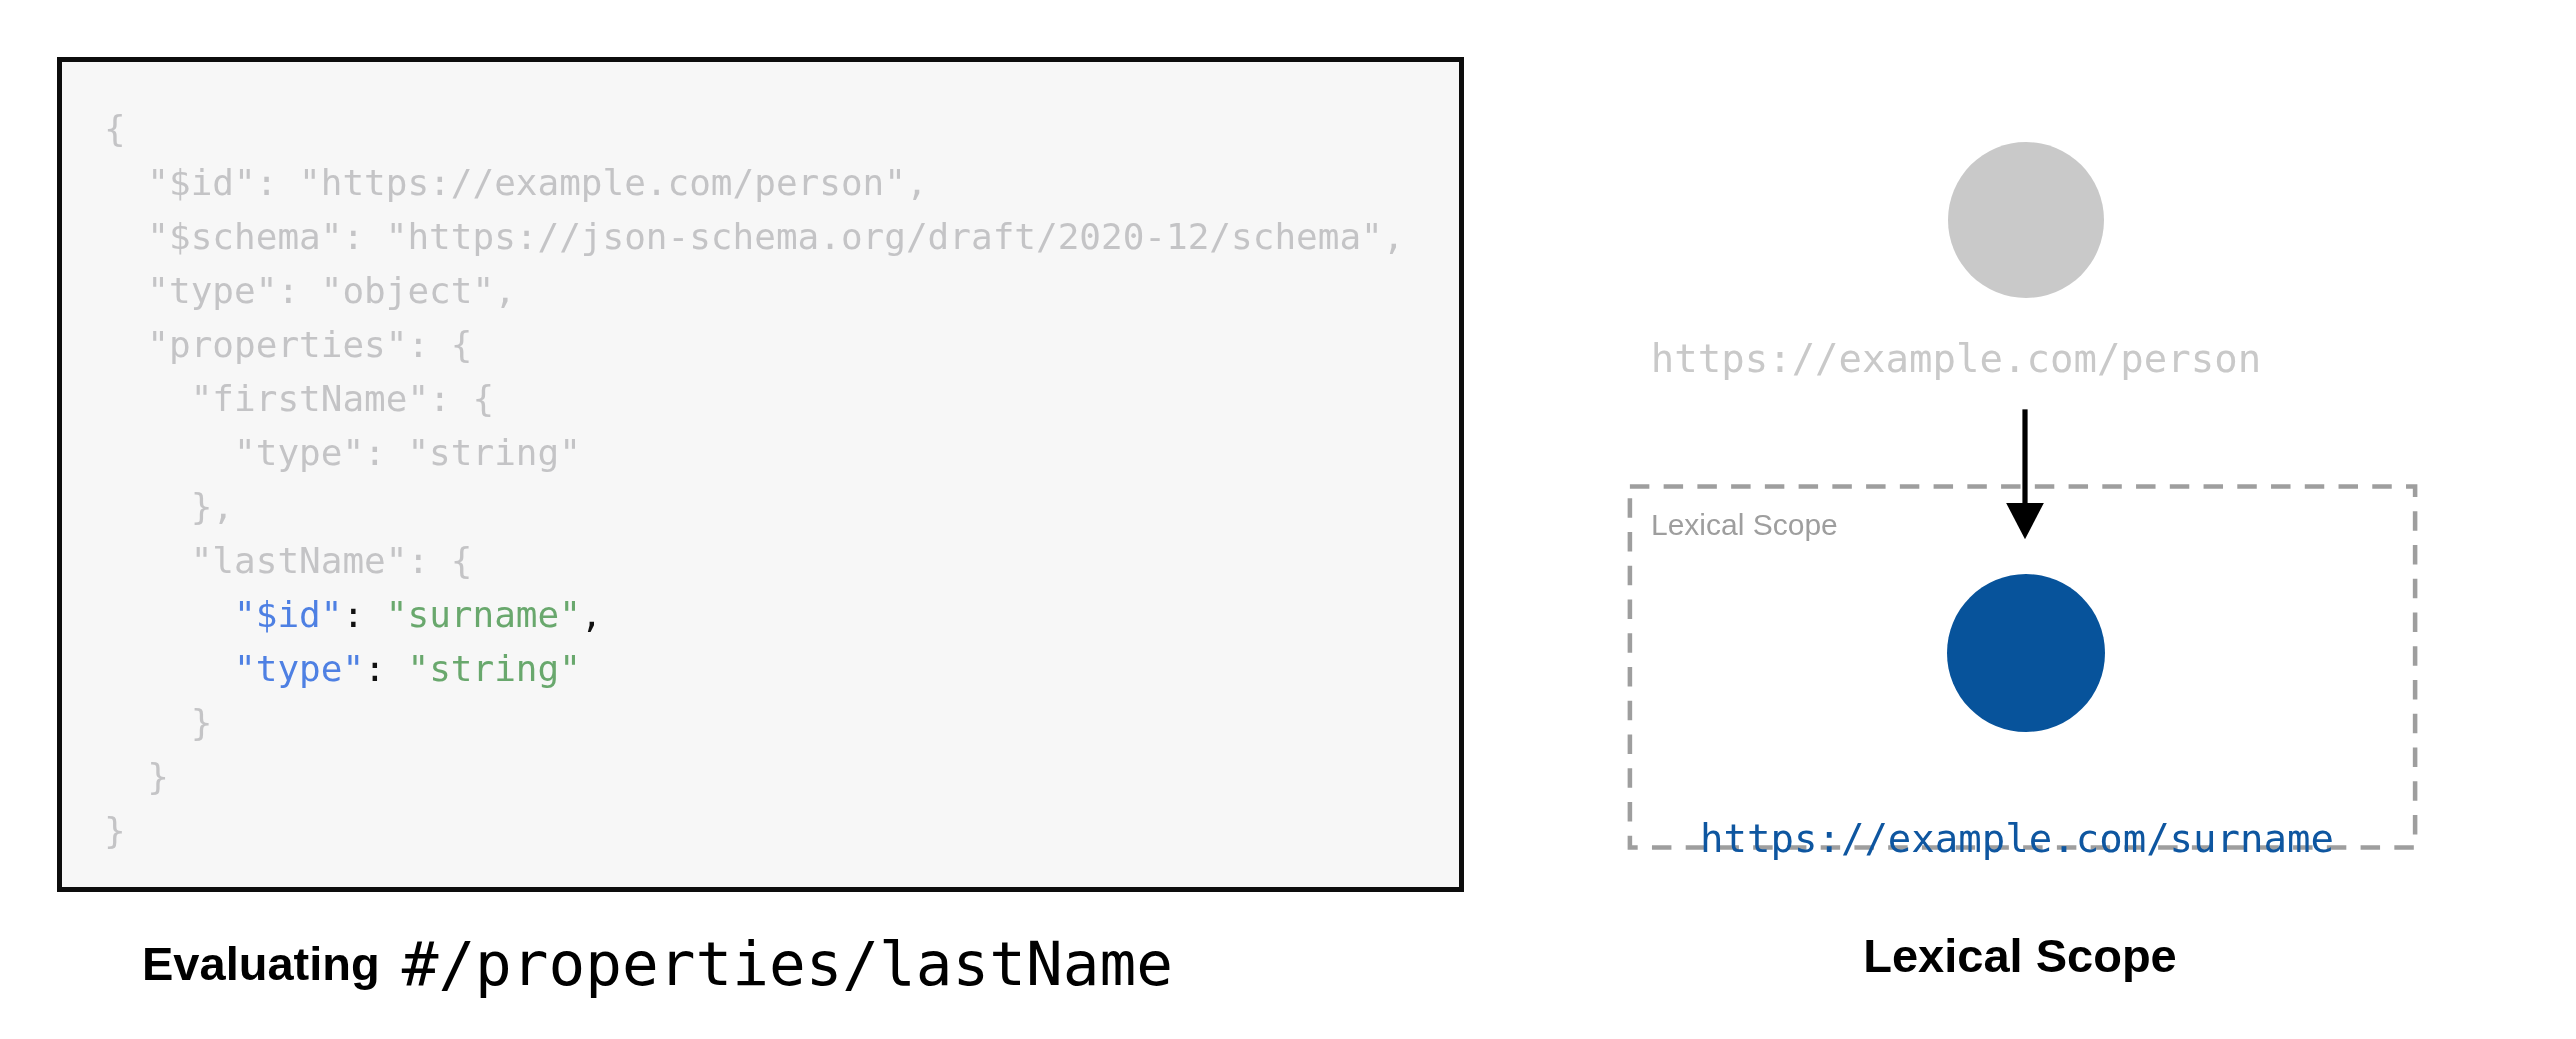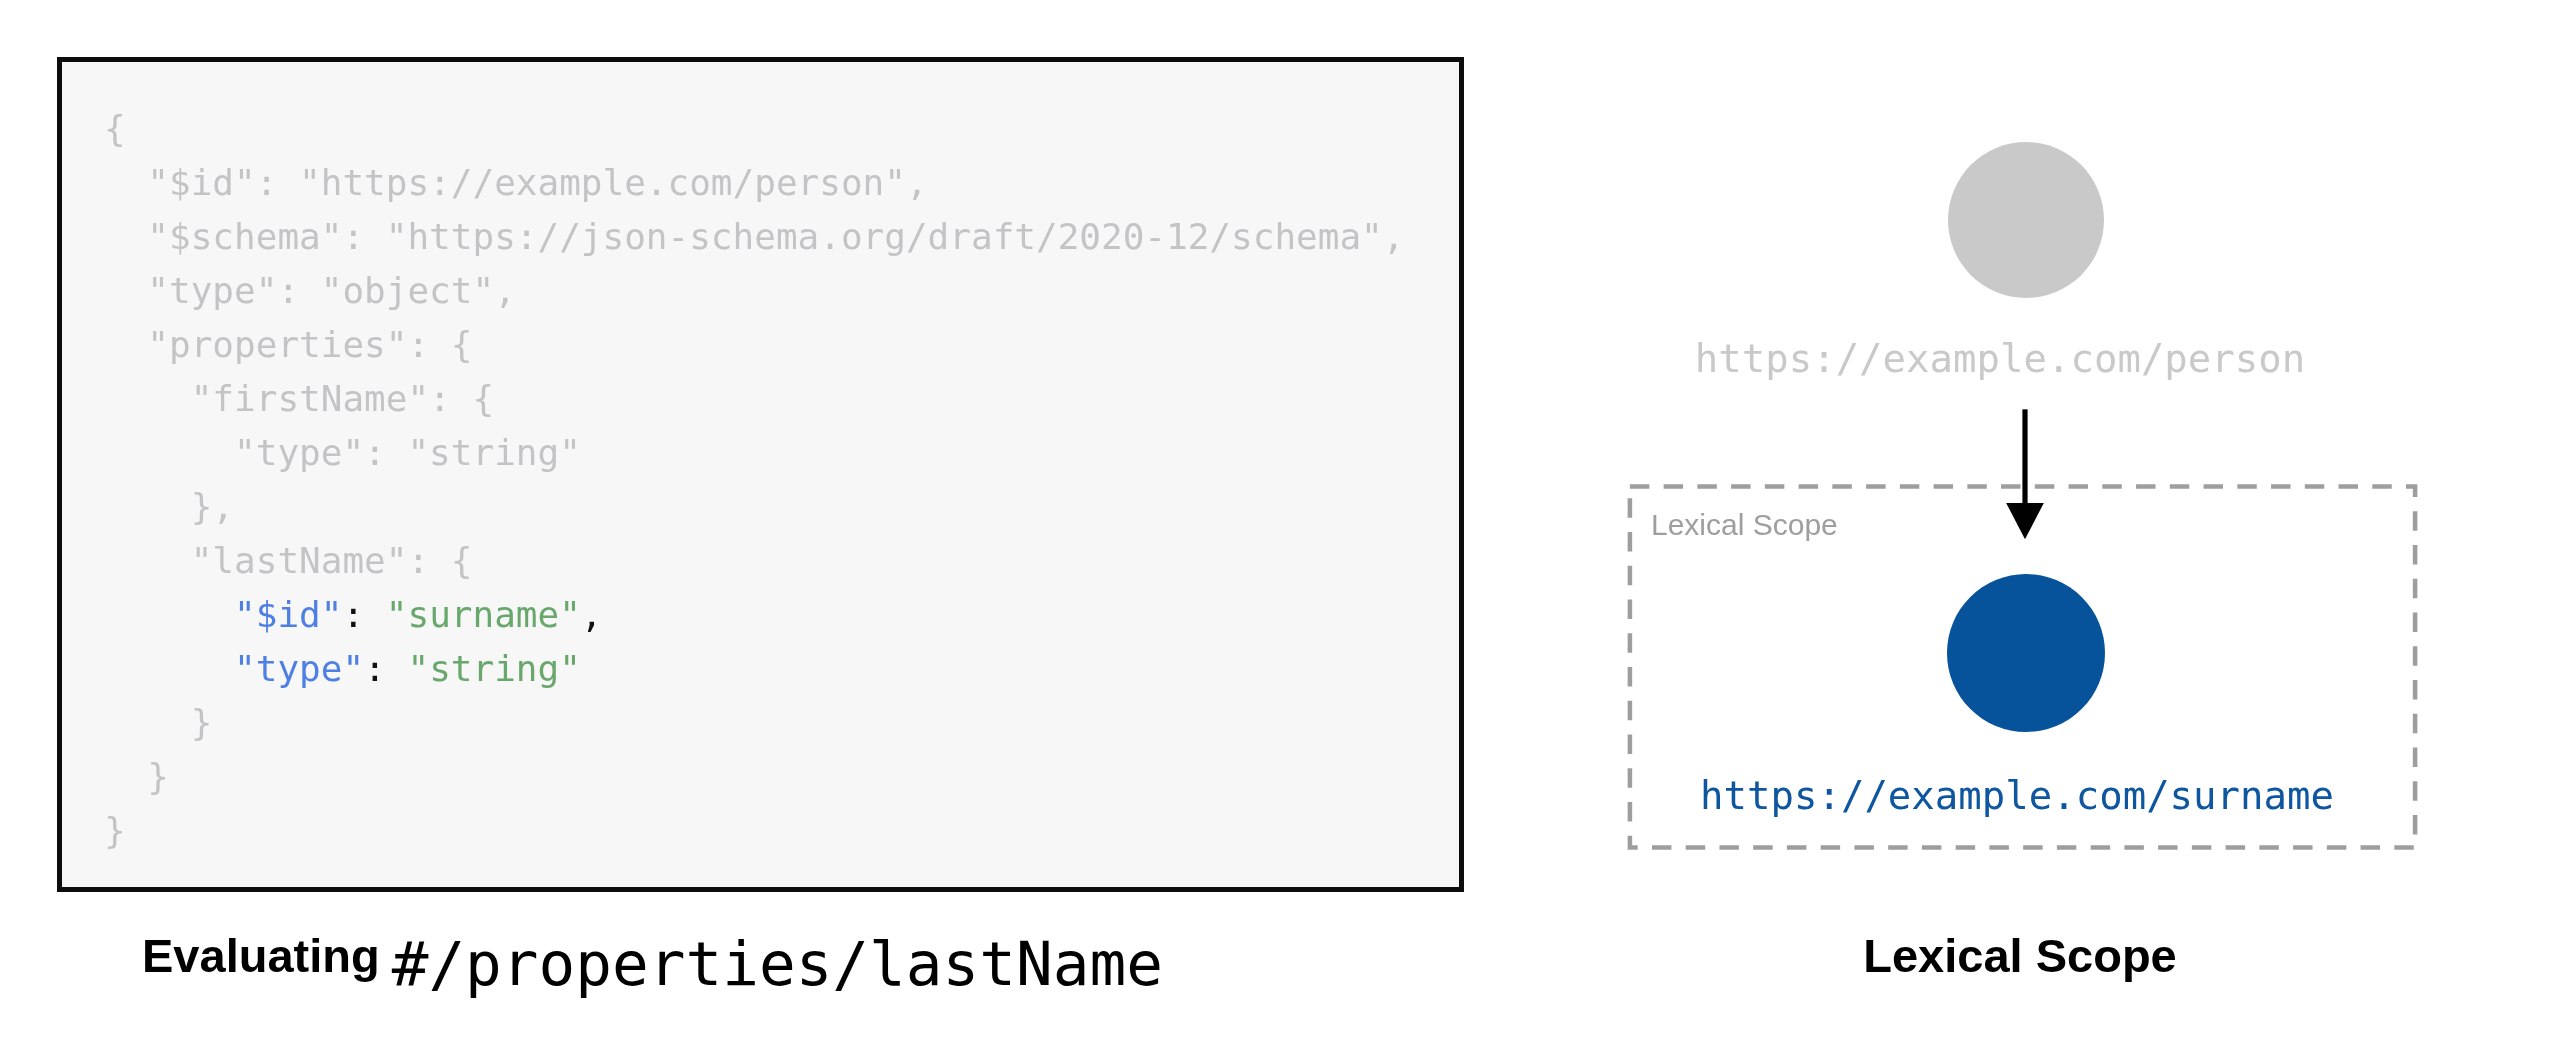--- a/index.html
+++ b/index.html
@@ -37,22 +37,22 @@
 
   .caption {
     position: absolute;
     top: 928px;
     white-space: nowrap;
     color: #000000;
   }
   .caption-left {
     left: 142px;
     display: flex;
-    align-items: flex-start;
-    gap: 12px;
+    align-items: center;
+    gap: 22px;
   }
   .cap-bold {
     font-family: "Liberation Sans", sans-serif;
     font-weight: bold;
     font-size: 47px;
   }
   .cap-mono {
     font-family: "DejaVu Sans Mono", monospace;
     font-size: 61px;
   }
@@ -80,26 +80,26 @@
     background: var(--node-blue, #07539b);
   }
   .uri {
     position: absolute;
     font-family: "DejaVu Sans Mono", monospace;
     font-size: 39px;
     white-space: nowrap;
     transform: translateX(-50%);
   }
   .uri-gray {
-    left: 2000px; top: 336px;
+    left: 1956px; top: 336px;
     color: var(--node-gray, #c9c9c9);
     text-align: center;
   }
   .uri-blue {
-    left: 2017px; top: 773px;
+    left: 2017px; top: 816px;
     color: var(--url-blue, #0e56a0);
   }
   .arrow-svg {
     position: absolute;
     left: 1999px; top: 408px;
   }
   .scope-rect-svg {
     position: absolute;
     left: 1627px; top: 484px;
   }

